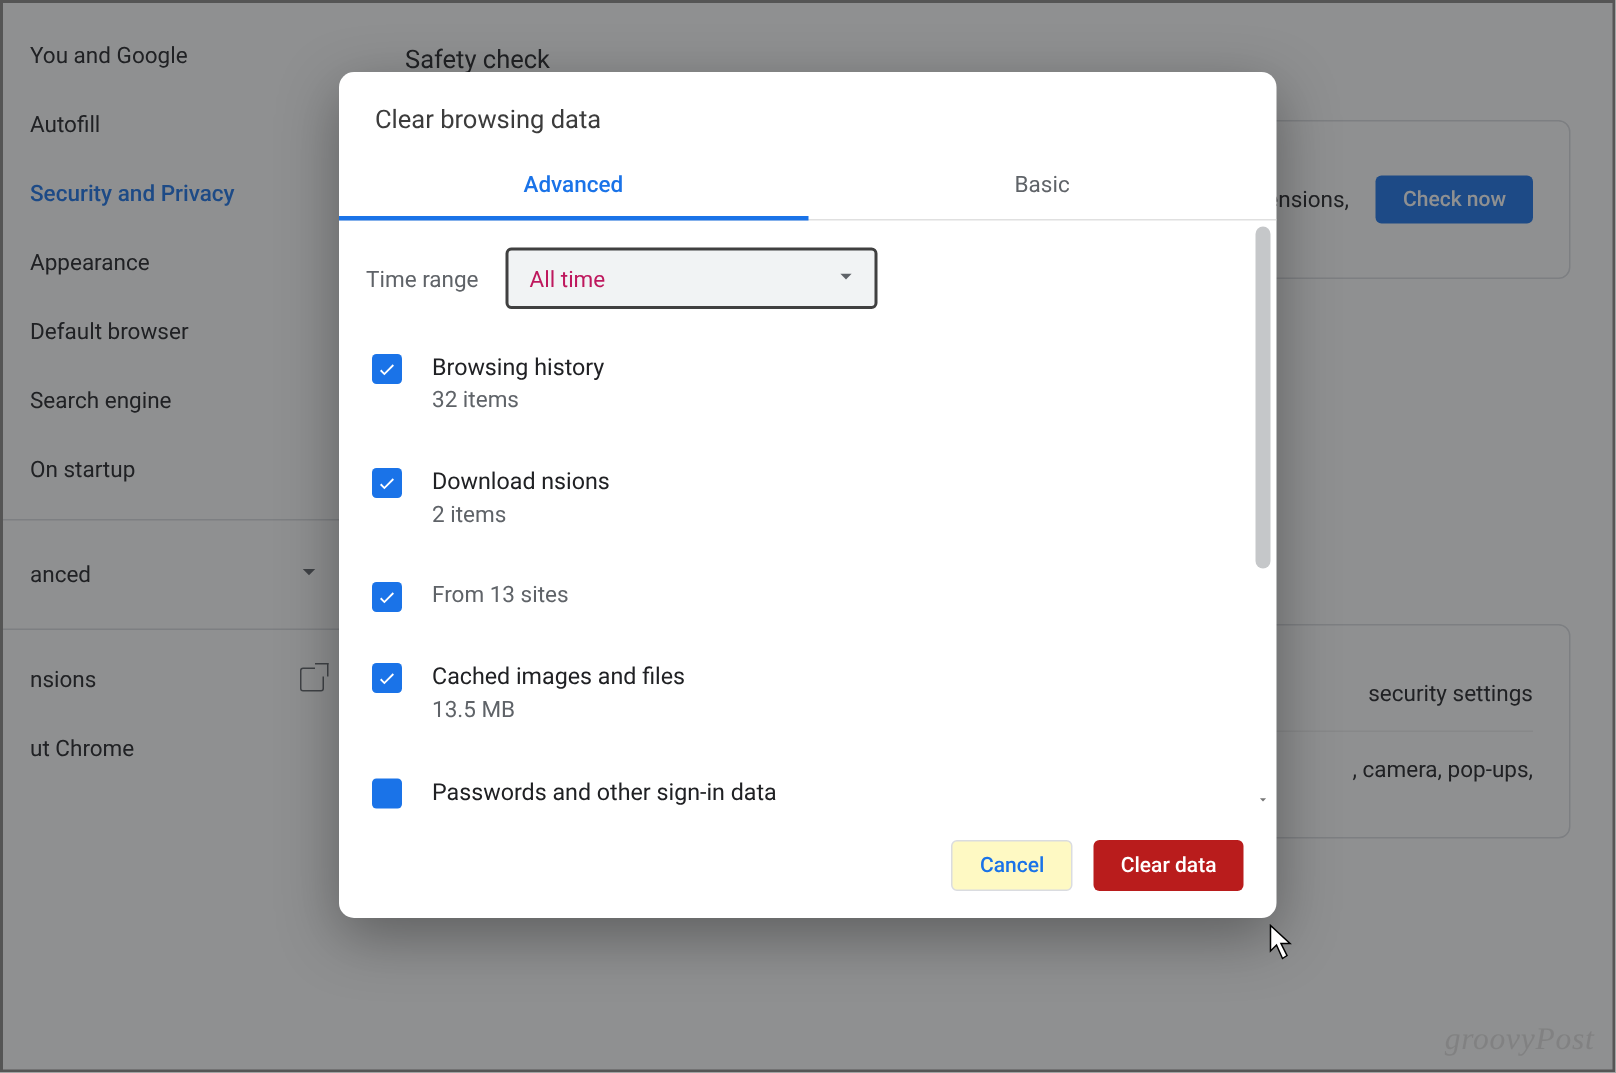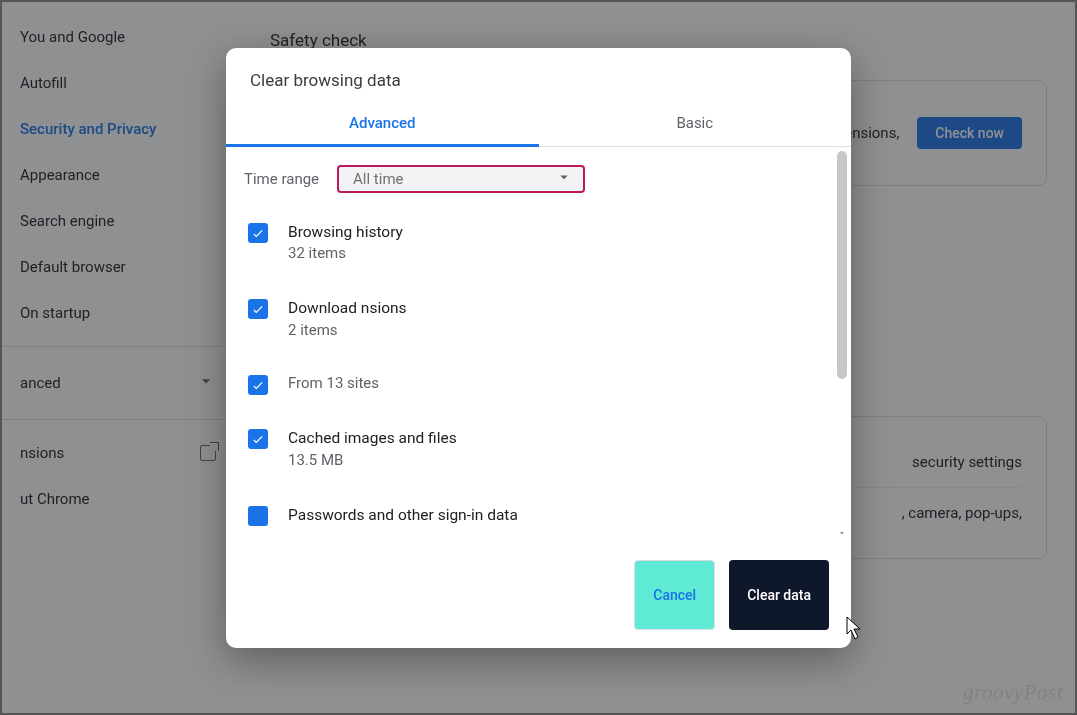--- a/index.html
+++ b/index.html
@@ -28,53 +28,53 @@
   .dialog { background:#fff; border-radius:10px; width:625px; margin-top:48px; box-shadow: 0 12px 40px rgba(0,0,0,.35); display:flex; flex-direction:column; overflow:hidden;}
   .dlg-title { font-size:17px; color:#3c3c3c; padding: 22px 24px 12px 24px; }
   .tabs { display:flex; border-bottom:1px solid #e0e0e0; }
   .tab { flex:1; text-align:center; padding:12px 0 14px 0; font-size:15px; color:#5f6368; cursor:pointer; }
   .tab.active { color:#1a73e8; font-weight:500; position:relative; }
   .tab.active::after{ content:""; position:absolute; left:0; right:0; bottom:-1px; height:3px; background:#1a73e8; }
   .dlg-body { position:relative; height: 395px; }
   .scroll { position:absolute; left:0; right:16px; top:0; bottom:0; padding: 18px 8px 0 18px; overflow:hidden; }
   .tr-row{ display:flex; align-items:center; gap:18px; margin-bottom:14px;}
   .tr-label{ color:#5f6368; font-size:15px;}
-  .select { display:flex; align-items:center; justify-content:space-between; width:248px; height:28px; border:2px solid #be185d; background:#f1f3f4; border-radius:4px; padding:0 10px 0 14px; color:#737373; font-size:15px;}
+  .select { display:flex; align-items:center; justify-content:space-between; width:248px; height:41px; border:2px solid #404040; background:#f1f3f4; border-radius:4px; padding:0 10px 0 14px; color:#be185d; font-size:15px;}
   .select .dd svg{ width:18px; height:18px; fill:#5f6368;}
   .opt { display:flex; align-items:flex-start; gap:20px; padding: 14px 0 18px 4px; }
   .opt .cb { width:20px; height:20px; border-radius:3px; background:#1a73e8; display:flex; align-items:center; justify-content:center; flex:0 0 20px; margin-top:2px;}
   .opt .cb svg{ width:14px; height:14px; fill:#fff;}
   .opt .cb.partial{ background:#1a73e8; }
   .opt .txt { line-height:1.45;}
   .opt .txt .h { color:#202124; font-size:15.5px;}
   .opt .txt .s { color:#5f6368; font-size:15px;}
   .scrollbar{ position:absolute; right:2px; top:2px; bottom:2px; width:14px;}
   .scrollbar .thumb{ position:absolute; left:2px; right:2px; top:2px; height:228px; background:#c5c7c9; border-radius:6px;}
   .scrollbar .arrow{ position:absolute; left:0; right:0; height:14px; display:flex; align-items:center; justify-content:center;}
   .scrollbar .arrow svg{ width:10px; height:10px; fill:#777;}
   .scrollbar .arrow.bot{ bottom:0;}
   .dlg-foot{ display:flex; justify-content:flex-end; gap:14px; padding: 18px 22px; }
-  .btn-cancel{ background:#5eead4; border:1px solid #dadce0; color:#1a73e8; padding:26px 18px; border-radius:4px; font-weight:500; font-size:14px;}
-  .btn-primary{ background:#0f172a; border:none; color:#fff; padding:8px 18px; border-radius:4px; font-weight:500; font-size:14px;}
+  .btn-cancel{ background:#fef9c3; border:1px solid #dadce0; color:#1a73e8; padding:8px 18px; border-radius:4px; font-weight:500; font-size:14px;}
+  .btn-primary{ background:#b91c1c; border:none; color:#fff; padding:8px 18px; border-radius:4px; font-weight:500; font-size:14px;}
   .cursor{ position:absolute; width:20px; height:26px; pointer-events:none;}
   .cursor svg{width:20px;height:26px;}
 
   .watermark{ position:absolute; right:14px; bottom:10px; font-family: Georgia, 'Times New Roman', serif; font-style:italic; font-size:21px; color:rgba(120,120,120,.6); letter-spacing:.5px;}
 </style>
 </head>
 <body>
 
 <div class="bg">
   <div class="sidebar">
     <div class="side-item">You and Google</div>
     <div class="side-item">Autofill</div>
     <div class="side-item active">Security and Privacy</div>
     <div class="side-item">Appearance</div>
+    <div class="side-item">Default browser</div>
     <div class="side-item">Search engine</div>
-    <div class="side-item">Default browser</div>
     <div class="side-item">On startup</div>
     <div class="side-sep"></div>
     <div class="side-item adv">
       <span>anced</span>
       <span class="chevron-down-icon"><svg viewBox="0 0 24 24">
             <path d="M7 10l5 5 5-5z"></path>
           </svg></span>
     </div>
     <div class="side-sep"></div>
     <div class="side-item adv">

